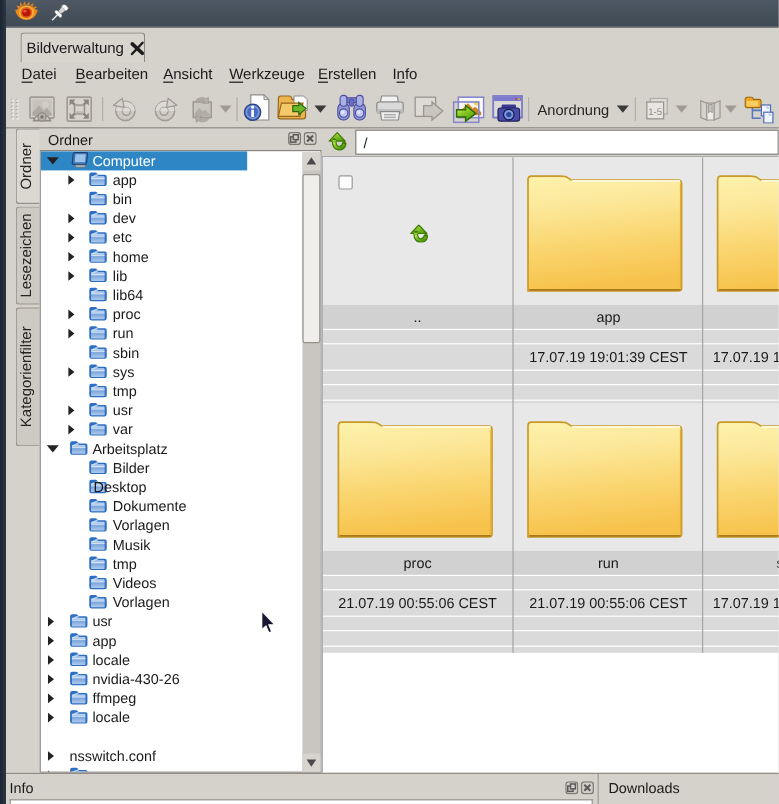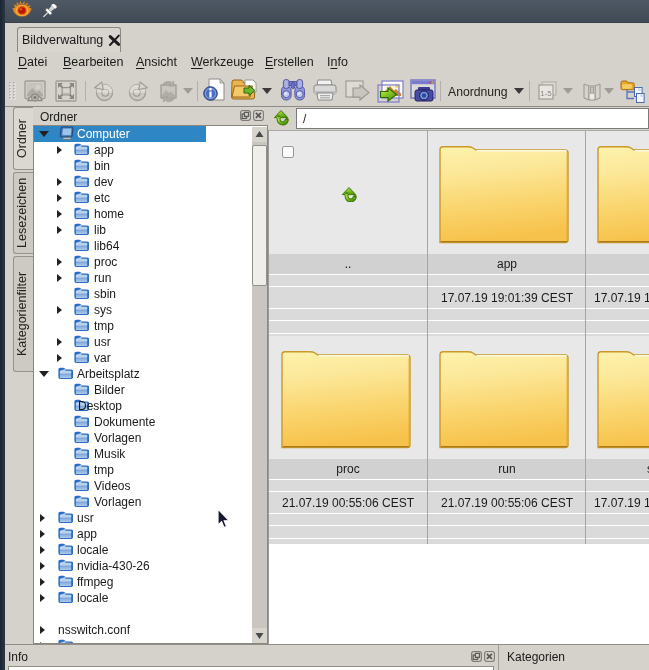--- a/index.html
+++ b/index.html
@@ -717,21 +717,21 @@
 <div class="abs ctext" style="left:159px;top:331px">run</div>
 <div class="abs ctext" style="left:310px;top:331px">sbin</div>
 <div class="abs ctext" style="left:159px;top:160px">17.07.19 19:01:39 CEST</div>
 <div class="abs ctext" style="left:312px;top:160px">17.07.19 19:01:39 CEST</div>
 <div class="abs ctext" style="left:0;top:365px">21.07.19 00:55:06 CEST</div>
 <div class="abs ctext" style="left:159px;top:365px">21.07.19 00:55:06 CEST</div>
 <div class="abs ctext" style="left:312px;top:365px">17.07.19 19:01:39 CEST</div>
 </div>
 <div class="abs" id="bottombar"></div>
 <div class="abs" style="left:8px;top:650px;z-index:41">Info</div>
-<div class="abs" style="left:507px;top:650px;z-index:41">Kategorien</div>
+<div class="abs" style="left:507px;top:650px;z-index:41">Downloads</div>
 <svg class="abs" style="left:471px;top:651px;z-index:41" width="11" height="11" viewBox="0 0 11.4 11.4">
     <rect x="0.6" y="0.6" width="10.2" height="10.2" rx="2.4" fill="#d3cfc9" stroke="#7d7973" stroke-width="1.1"></rect>
     <rect x="2.2" y="4.2" width="4.6" height="4.6" fill="none" stroke="#5a5a58" stroke-width="1.3"></rect>
     <rect x="4.6" y="2.4" width="4.2" height="4.2" fill="#d7d3cd" stroke="#5a5a58" stroke-width="1.3"></rect>
   </svg>
 <svg class="abs" style="left:484px;top:651px;z-index:41" width="11" height="11" viewBox="0 0 11.4 11.4">
     <rect x="0.6" y="0.6" width="10.2" height="10.2" rx="2.4" fill="#d3cfc9" stroke="#7d7973" stroke-width="1.1"></rect>
     <path d="M3,3 L8.2,8.2 M8.2,3 L3,8.2" stroke="#5a5a58" stroke-width="1.8"></path>
   </svg>
 <div class="abs" style="left:498px;top:645px;width:1px;height:25px;background:#a09c96;z-index:41"></div>

